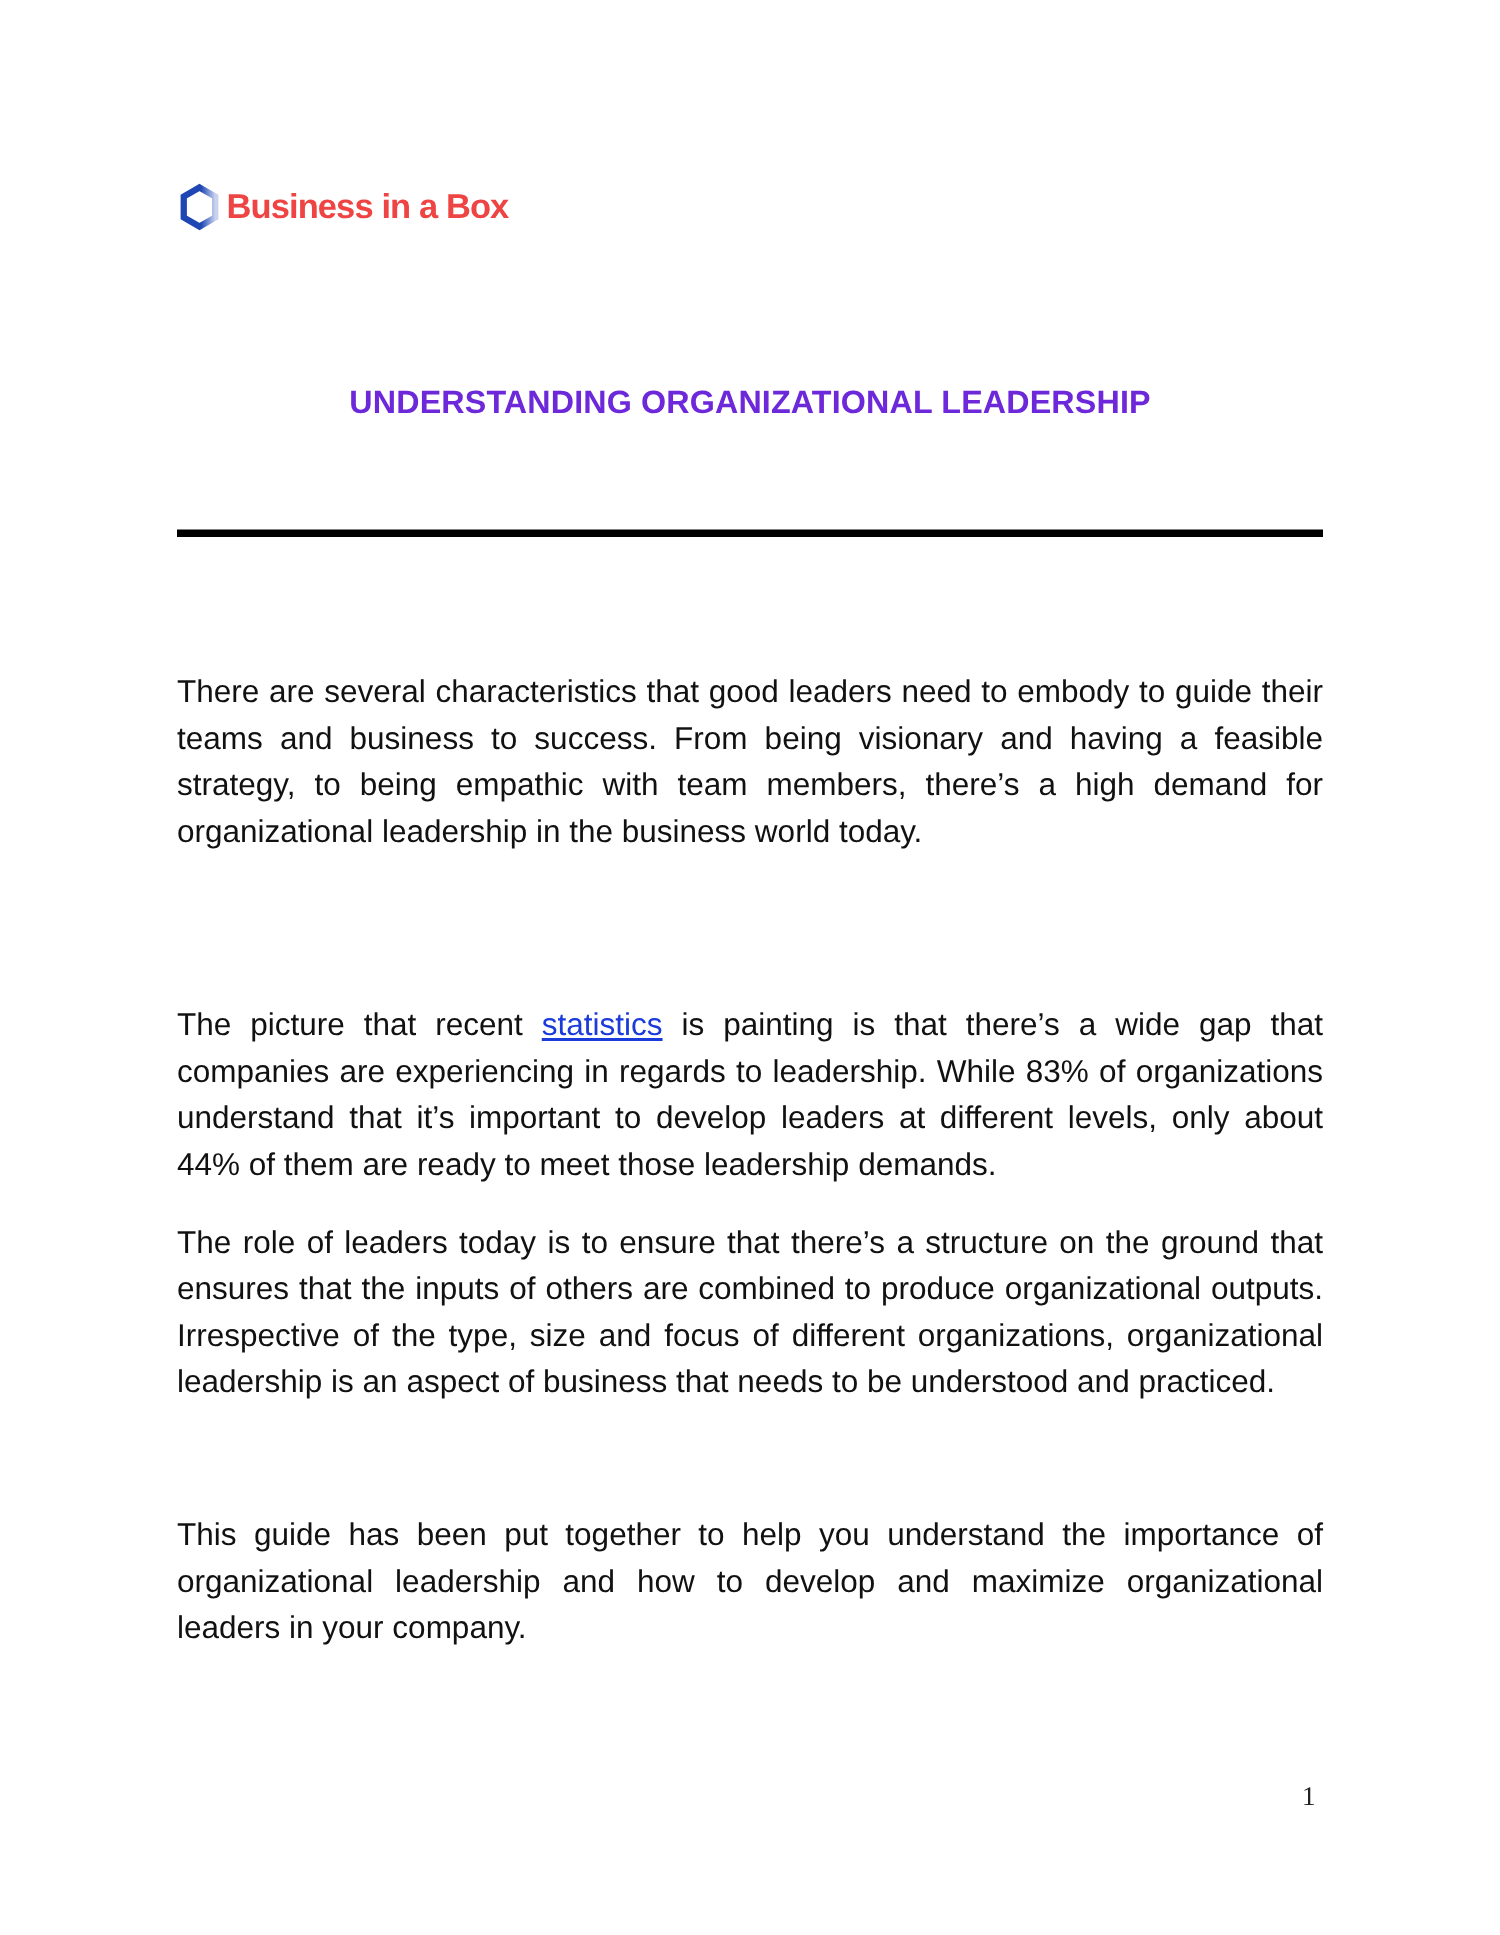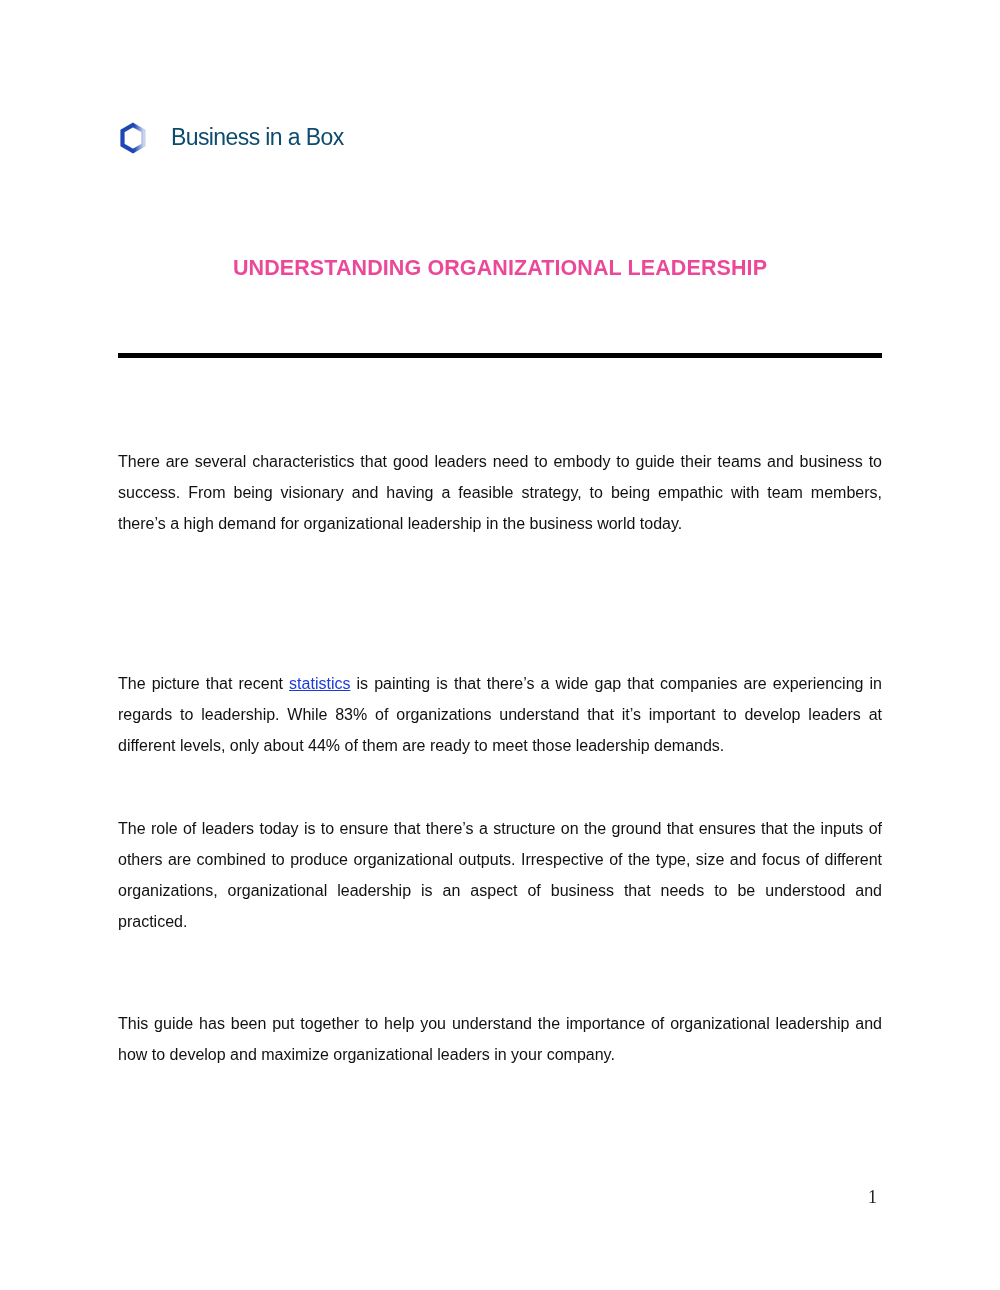--- a/index.html
+++ b/index.html
@@ -22,61 +22,61 @@
       height: 34px;
       display: flex;
       align-items: center;
     }
     .logo-icon {
       width: 28px;
       height: 32px;
       display: block;
     }
     .logo-text {
-      margin-left: 24px;
+      margin-left: 4px;
       font-family: "Liberation Sans", sans-serif;
-      font-weight: normal;
+      font-weight: bold;
       font-size: 23px;
       letter-spacing: -0.6px;
-      color: #0c4a6e;
+      color: #ef4444;
       line-height: 1;
       position: relative;
       top: -1px;
     }
     .title {
       position: absolute;
       left: 0;
       width: 1000px;
       top: 254px;
       text-align: center;
       font-family: "Liberation Sans", sans-serif;
       font-weight: bold;
       font-size: 21.5px;
       letter-spacing: 0.1px;
-      color: #ec4899;
+      color: #6d28d9;
       margin: 0;
       line-height: 28px;
     }
     .rule {
       position: absolute;
       left: 118px;
       top: 353px;
       width: 764px;
       height: 5px;
       background: #000000;
       border: none;
       margin: 0;
     }
     .para {
       position: absolute;
       left: 118px;
       width: 764px;
       margin: 0;
       font-family: "Liberation Sans", sans-serif;
-      font-size: 16px;
+      font-size: 21px;
       line-height: 31px;
       text-align: justify;
       color: #111111;
     }
     .para a {
       color: #1a3ad9;
       text-decoration: underline;
     }
     #p1 { top: 446px; }
     #p2 { top: 668px; }

